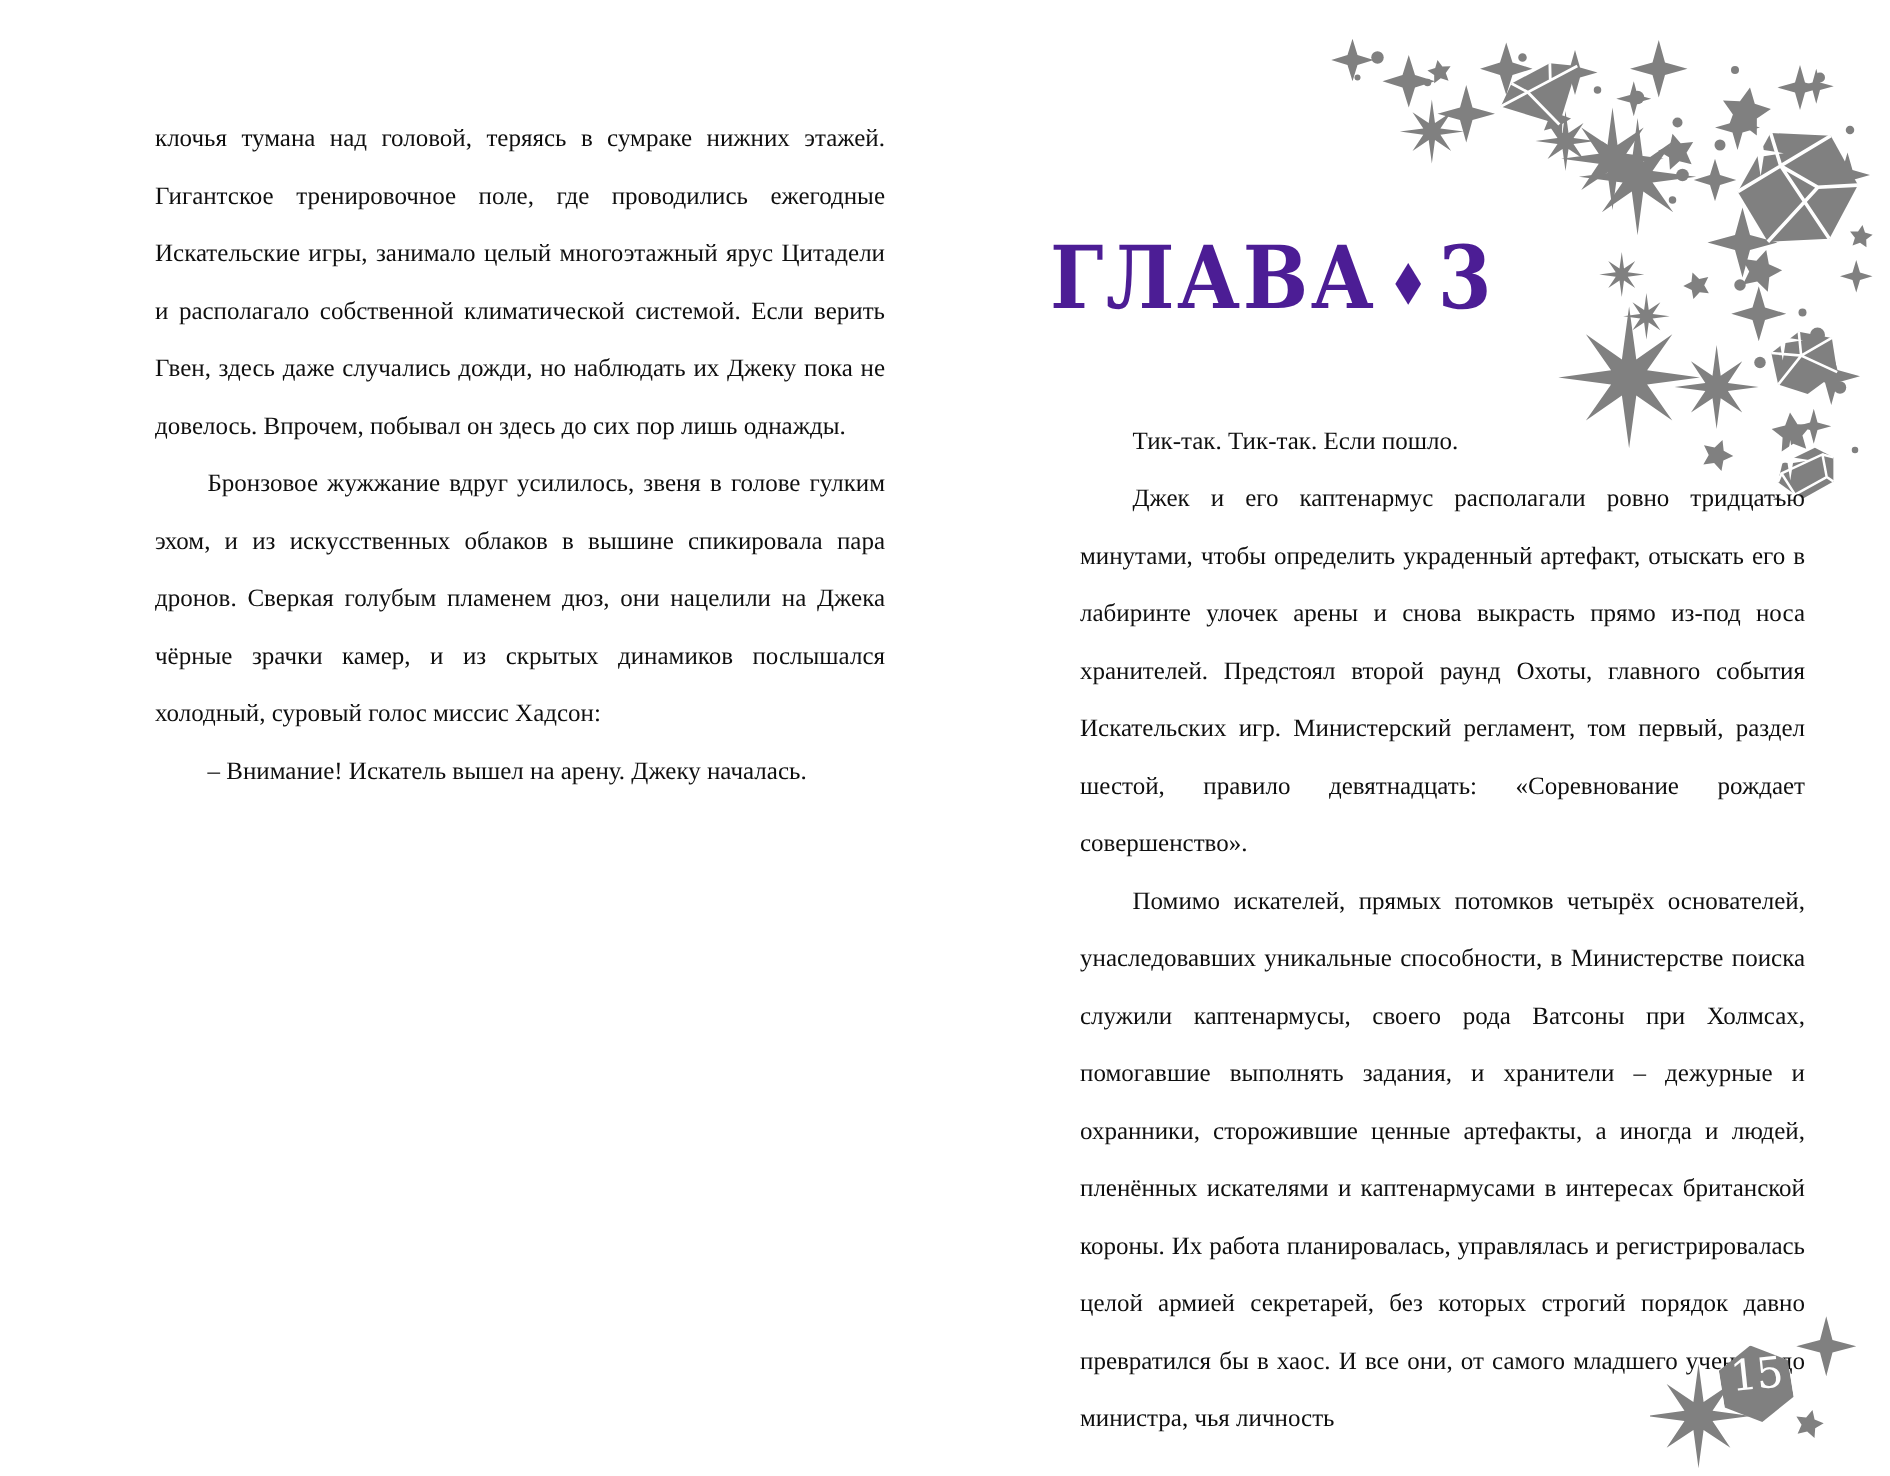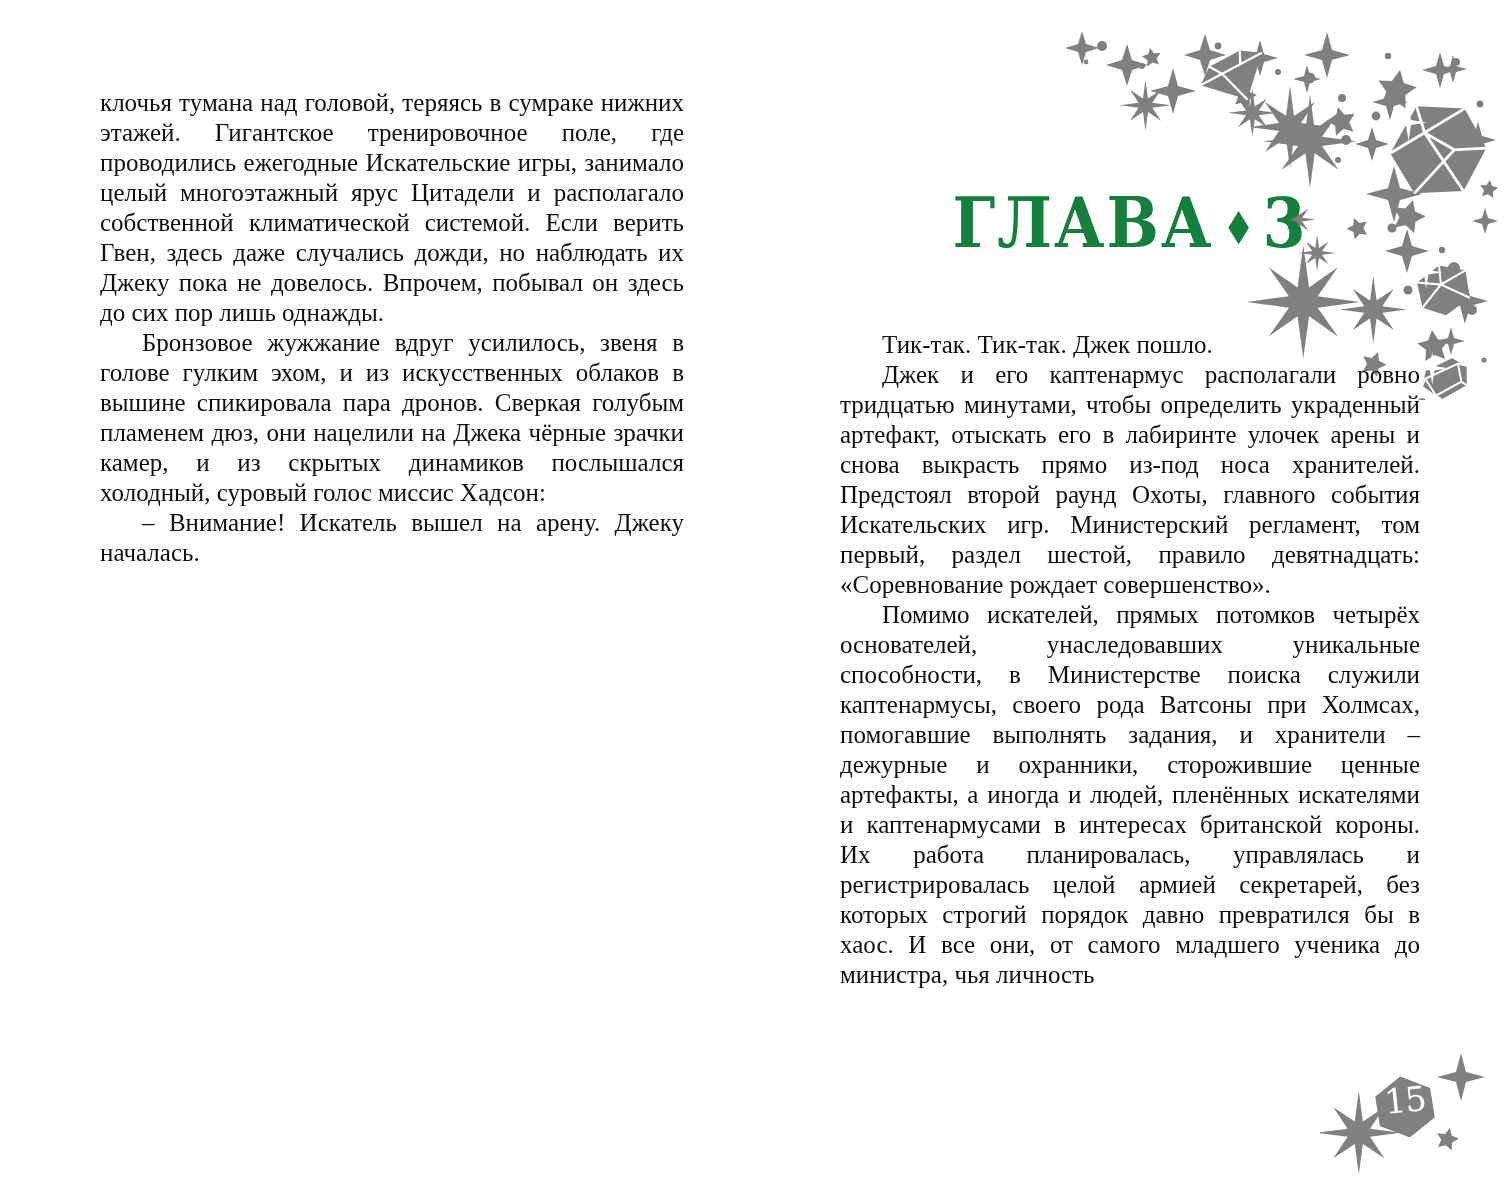--- a/index.html
+++ b/index.html
@@ -20,47 +20,48 @@
     position: absolute;
     inset: 0;
     background: #ffffff;
   }
 
   
   .page-col {
     position: absolute;
     text-align: justify;
     text-justify: inter-word;
-    font-size: 25px;
-    line-height: 30px;
+    font-size: 20px;
+    line-height: 46px;
     color: #0f0f0f;
+    margin-left: 24px;
     -webkit-font-smoothing: antialiased;
   }
   .page-col.left  { left: 100px; top: 88px;  width: 584px; }
   .page-col.right { left: 840px; top: 330px; width: 580px; }
 
   .page-col p {
     margin: 0;
     text-indent: 42px;
     hyphens: manual;
   }
   .page-col p.no-indent { text-indent: 0; }
 
   
   .chapter-head {
     position: absolute;
     left: 840px;
     top: 196px;
     width: 580px;
-    text-align: center;
+    text-align: left;
     font-family: "DejaVu Serif", "Liberation Serif", serif;
     font-weight: 700;
     font-size: 60px;
     letter-spacing: 2px;
-    color: #15803d;
+    color: #4c1d95;
     line-height: 1;
     white-space: nowrap;
   }
   .chapter-head .ch-word {
     font-size: 62px;
     display: inline-block;
     transform: scaleY(1.12);
     transform-origin: bottom center;
   }
   .chapter-head .ch-sep {
@@ -239,21 +240,21 @@
     <p class="no-indent">клочья тумана над головой, теряясь в сумраке нижних этажей. Гигантское тренировочное поле, где проводились ежегодные Искательские игры, занимало целый многоэтажный ярус Цитадели и располагало собственной климатической системой. Если верить Гвен, здесь даже случались дожди, но наблюдать их Джеку пока не довелось. Впрочем, побывал он здесь до сих пор лишь однажды.</p>
     <p>Бронзовое жужжание вдруг усилилось, звеня в голове гулким эхом, и из искусственных облаков в вышине спикировала пара дронов. Сверкая голубым пламенем дюз, они нацелили на Джека чёрные зрачки камер, и из скрытых динамиков послышался холодный, суровый голос миссис Хадсон:</p>
     <p>– Внимание! Искатель вышел на арену. Джеку началась.</p>
   </div>
 
   <div class="chapter-head">
     <span class="ch-word">ГЛАВА</span><span class="ch-sep">◆</span><span class="ch-num">3</span>
   </div>
 
   <div class="page-col right">
-    <p>Тик-так. Тик-так. Джек пошло.</p>
+    <p>Тик-так. Тик-так. Если пошло.</p>
     <p>Джек и его каптенармус располагали ровно тридцатью минутами, чтобы определить украденный артефакт, отыскать его в лабиринте улочек арены и снова выкрасть прямо из-под носа хранителей. Предстоял второй раунд Охоты, главного события Искательских игр. Министерский регламент, том первый, раздел шестой, правило девятнадцать: «Соревнование рождает совершенство».</p>
     <p>Помимо искателей, прямых потомков четырёх основателей, унаследовавших уникальные способности, в Министерстве поиска служили каптенармусы, своего рода Ватсоны при Холмсах, помогавшие выполнять задания, и хранители – дежурные и охранники, сторожившие ценные артефакты, а иногда и людей, пленённых искателями и каптенармусами в интересах британской короны. Их работа планировалась, управлялась и регистрировалась целой армией секретарей, без которых строгий порядок давно превратился бы в хаос. И все они, от самого младшего ученика до министра, чья личность</p>
   </div>
 
   <div class="ornament ornament-folio">
     <svg viewBox="0 0 192 131" width="192" height="131" aria-hidden="true">
       <g fill="#808080">
 
         <path d="M36 76 l4 -30 l4 30 l21 -14 l-14 21 l30 4 l-30 4 l14 21 l-21 -14 l-4 30 l-4 -30 l-21 14 l14 -21 l-30 -4 l30 -4 l-14 -21 z" transform="translate(-2,-6) scale(1.02)"></path>
 

